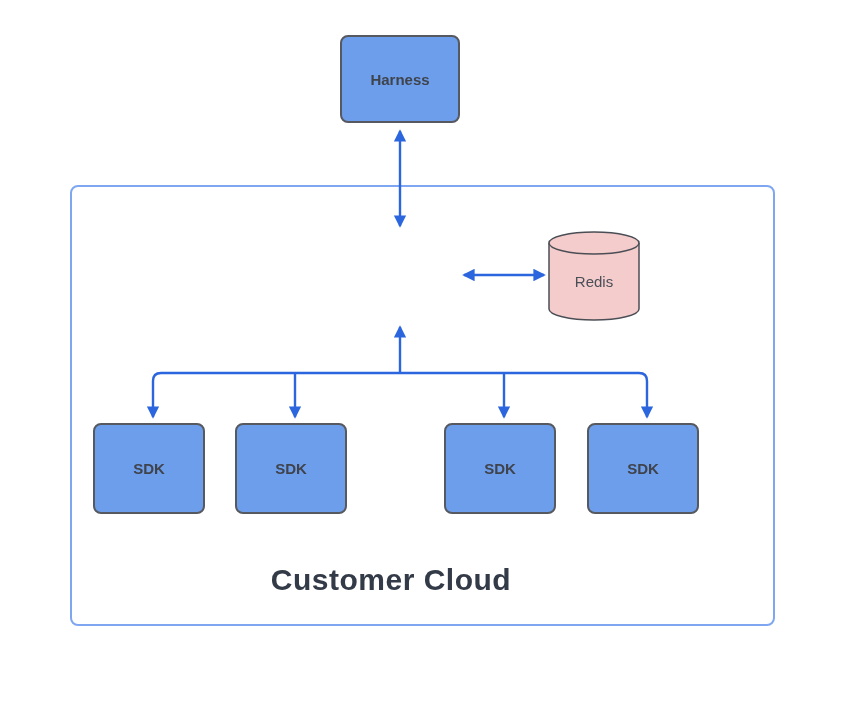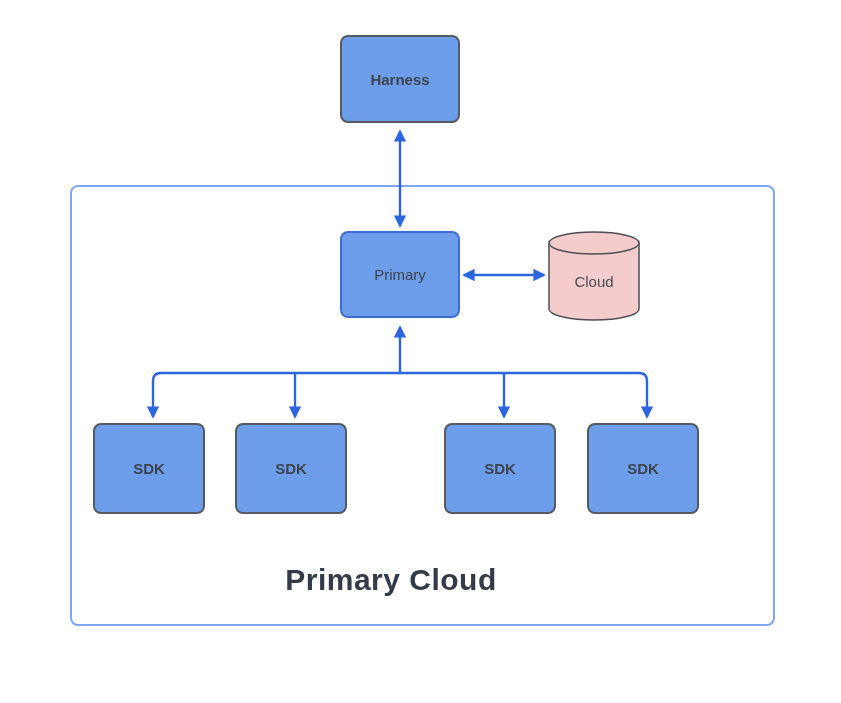--- a/index.html
+++ b/index.html
@@ -74,48 +74,45 @@
 <body>
 
 <div class="canvas">
 
   <div class="group-container"></div>
 
   <div class="node bold node-harness">
     <span>Harness</span>
   </div>
 
-  <div class="node node-primary">
-    <span>Primary</span>
-  </div>
 
   <div class="cylinder-wrap">
     <svg width="96" height="92" viewBox="0 0 96 92">
       <path d="M3 13 L3 79 A45 11 0 0 0 93 79 L93 13" fill="#f4cccc" stroke="#4b4e55" stroke-width="1.5"></path>
       <ellipse cx="48" cy="13" rx="45" ry="11" fill="#f4cccc" stroke="#4b4e55" stroke-width="1.5"></ellipse>
     </svg>
   </div>
   <div class="cylinder-label">
-    <span>Cloud</span>
+    <span>Redis</span>
   </div>
 
   <div class="node bold node-sdk sdk-1">
     <span>SDK</span>
   </div>
   <div class="node bold node-sdk sdk-2">
     <span>SDK</span>
   </div>
   <div class="node bold node-sdk sdk-3">
     <span>SDK</span>
   </div>
   <div class="node bold node-sdk sdk-4">
     <span>SDK</span>
   </div>
 
-  <div class="group-title">Primary Cloud</div>
+  <div class="group-title">Customer Cloud</div>
 
   <svg class="connector-layer" width="841" height="703" viewBox="0 0 841 703">
     <defs>
       <marker id="ah" viewBox="0 0 10 10" refX="8.5" refY="5" markerWidth="5.2" markerHeight="5.2" orient="auto-start-reverse" markerUnits="strokeWidth">
         <path d="M0 0 L10 5 L0 10 Z" fill="#2c66de"></path>
       </marker>
     </defs>
     <g stroke="#2c66de" stroke-width="2.4" fill="none">
 
       <path d="M400 131 L400 226" marker-start="url(#ah)" marker-end="url(#ah)"></path>

